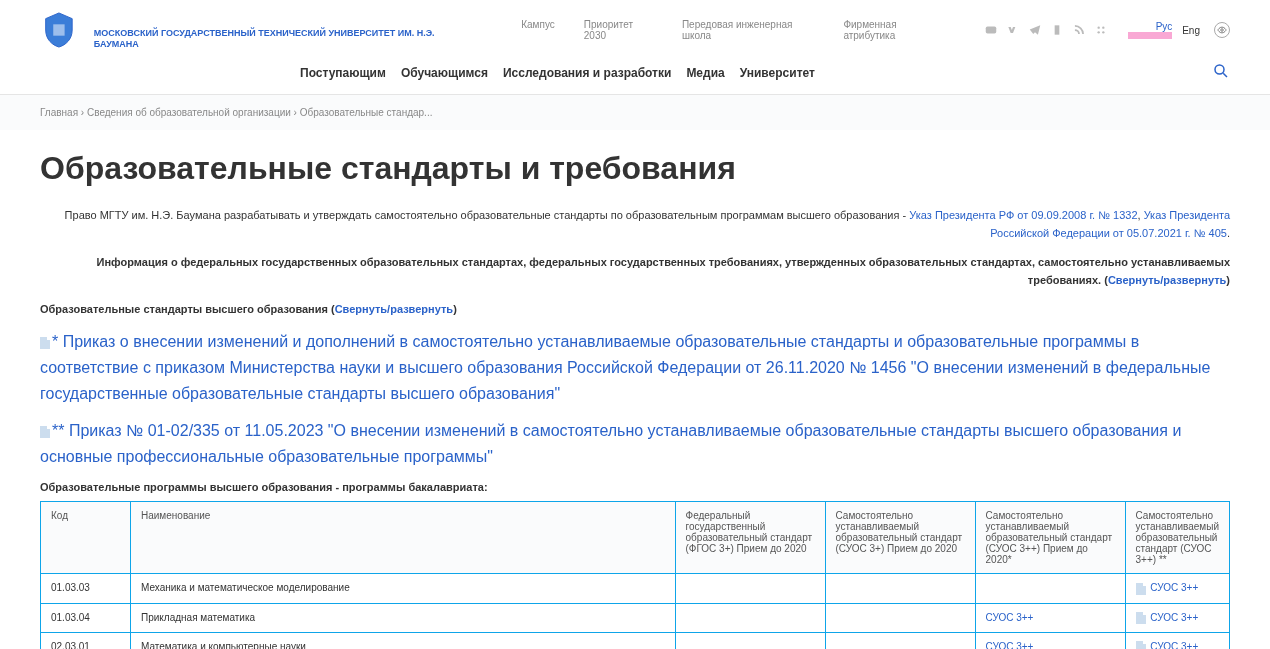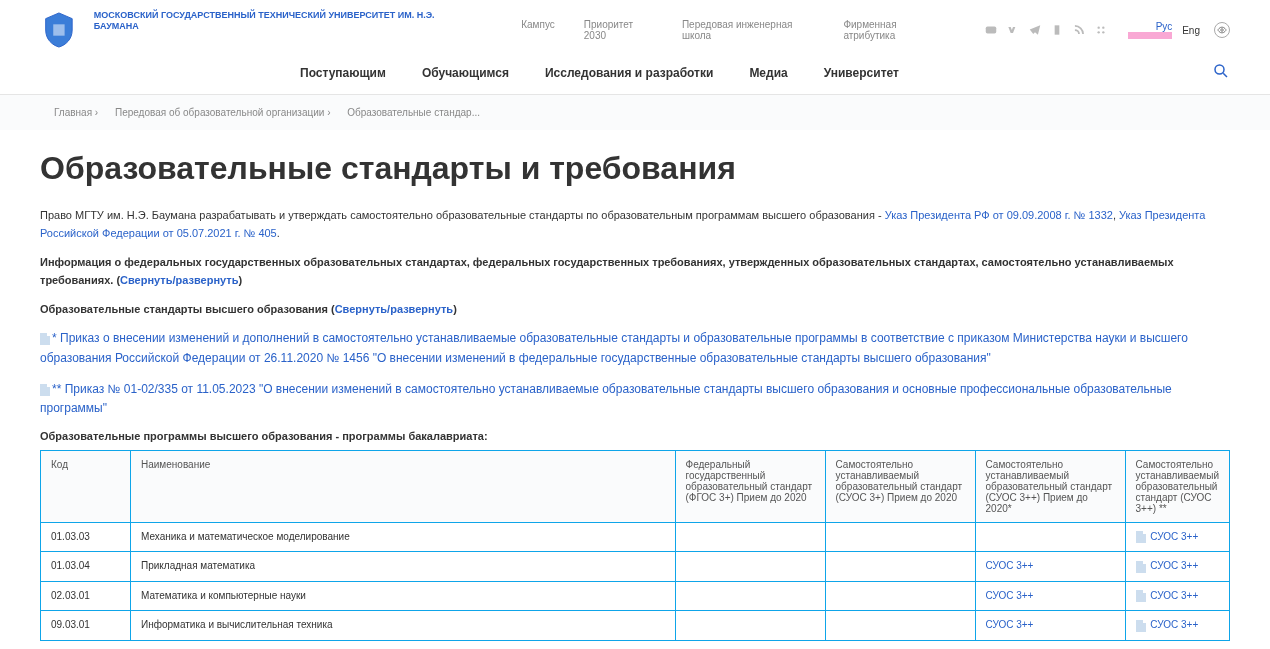--- a/index.html
+++ b/index.html
@@ -1,43 +1,43 @@
 <!DOCTYPE html>
 <html><head>
   <meta charset="utf-8">
   <style>
     * { margin: 0; padding: 0; box-sizing: border-box; }
     body { font-family: Arial, sans-serif; background: #fff; color: #333; }
     .page { width: 1270px; background: #fff; }
     header { border-bottom: 1px solid #e5e5e5; padding: 10px 40px; }
     .header-top { display: flex; align-items: center; gap: 20px; }
-    .logo-block { display: flex; align-items: flex-start; gap: 16px; min-width: 220px; }
+    .logo-block { display: flex; align-items: flex-end; gap: 16px; min-width: 220px; }
     .logo { width: 40px; height: 40px; }
     .uni-text { font-size: 9px; font-weight: bold; color: #2a62c9; text-transform: uppercase; line-height: 1.2; }
     .top-nav { display: flex; gap: 29px; font-size: 10px; color: #888; margin-left: 40px; }
     .top-nav span { cursor: pointer; }
     .social-icons { display: flex; gap: 8px; margin-left: 20px; }
     .social-icons svg { width: 14px; height: 14px; fill: #bbb; }
     .lang { display: flex; gap: 10px; font-size: 10px; margin-left: auto; align-items: center; }
     .lang .active { color: #2a62c9; border-bottom: 7px solid #f9a8d4; padding-left: 28px; }
     .eye-icon { width: 16px; height: 16px; border: 1px solid #aaa; border-radius: 50%; display: flex; align-items: center; justify-content: center; margin-left: 4px; }
     .header-bottom { display: flex; align-items: center; gap: 24px; margin-top: 12px; margin-left: 260px; }
-    .main-nav { display: flex; gap: 36px; font-size: 12px; font-weight: bold; }
+    .main-nav { display: flex; gap: 15px; font-size: 12px; font-weight: bold; }
     .main-nav span { cursor: pointer; }
     .search { margin-left: auto; }
     .search svg { width: 18px; height: 18px; stroke: #2a62c9; fill: none; stroke-width: 2; }
     .breadcrumbs { padding: 12px 40px; font-size: 10px; color: #888; background: #fafbfc; }
-    .breadcrumbs span { cursor: pointer; margin-left: 14px; }
+    .breadcrumbs span { cursor: pointer; }
     .content { padding: 20px 40px 40px; }
     h1 { font-size: 32px; font-weight: bold; margin-bottom: 20px; }
-    .intro { font-size: 11px; line-height: 1.6; margin-bottom: 12px; }
+    .intro { font-size: 11px; line-height: 1.6; margin-bottom: 12px; text-align: right; }
     .link { color: #2a62c9; cursor: pointer; }
     .bold { font-weight: bold; }
     .section { font-size: 11px; margin: 14px 0; font-weight: bold; }
-    .note { font-size: 12px; line-height: 1.6; margin: 12px 0; }
+    .note { font-size: 16px; line-height: 1.6; margin: 12px 0; }
     .doc-icon { display: inline-block; width: 10px; height: 12px; background: #cde; vertical-align: middle; margin-right: 2px; position: relative; }
     .doc-icon::after { content: ""; position: absolute; top: 0; right: 0; width: 3px; height: 3px; background: #fff; }
     .subtitle { font-size: 11px; font-weight: bold; margin: 12px 0 8px; }
     table { width: 100%; border-collapse: collapse; font-size: 10px; }
     th, td { border: 1px solid #0ea5e9; padding: 8px 10px; text-align: left; vertical-align: top; }
     th { background: #fafbfc; font-weight: normal; color: #555; }
     td a { color: #2a62c9; text-decoration: none; }
     .multi-link { display: flex; flex-direction: column; gap: 2px; }
   </style>
 </head>
@@ -105,21 +105,21 @@
         <svg viewBox="0 0 24 24">
             <circle cx="10" cy="10" r="6"></circle>
             <line x1="15" y1="15" x2="20" y2="20"></line>
           </svg>
       </div>
     </div>
   </header>
 
   <div class="breadcrumbs">
     <span>Главная</span> ›
-    <span>Передовая об образовательной организации</span> ›
+    <span>Сведения об образовательной организации</span> ›
     <span>Образовательные стандар...</span>
   </div>
 
   <main class="content">
     <h1>Образовательные стандарты и требования</h1>
 
     <p class="intro">
       <span>Право МГТУ им. Н.Э. Баумана разрабатывать и утверждать самостоятельно образовательные стандарты по образовательным программам высшего образования - </span><span class="link">Указ Президента РФ от 09.09.2008 г. № 1332</span><span>, </span><span class="link">Указ Президента Российской Федерации от 05.07.2021 г. № 405</span><span>.</span>
     </p>
 

